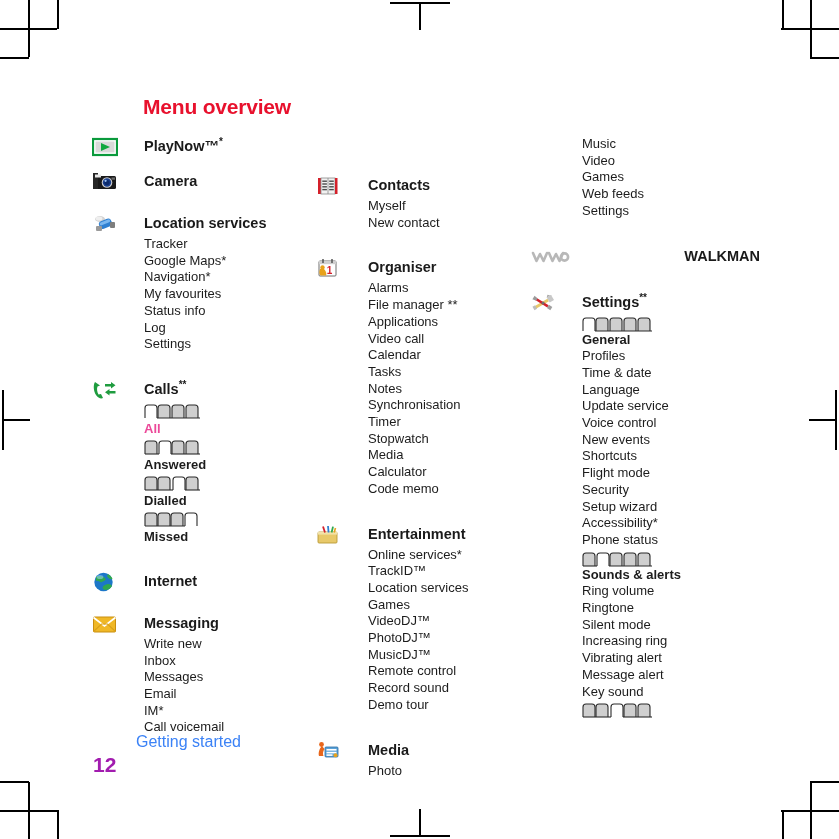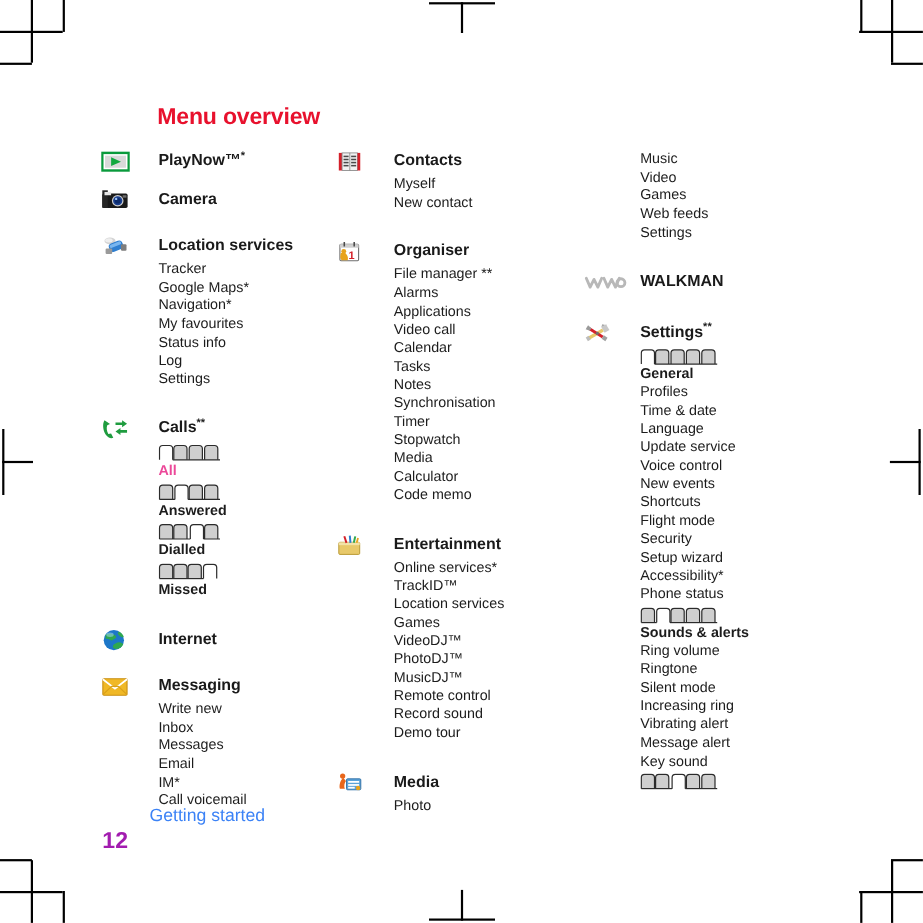--- a/index.html
+++ b/index.html
@@ -33,21 +33,21 @@
     top: 95px;
     font-size: 21px;
     font-weight: bold;
     color: #e8112d;
     letter-spacing: -0.2px;
   }
 
   
   .col { position: absolute; top: 136px; }
   #col1 { left: 92px;  width: 215px; }
-  #col2 { left: 306px; width: 230px; }
+  #col2 { left: 316px; width: 230px; margin-top: 39px; }
   #col3 { left: 530px; width: 230px; }
 
   .group { position: relative; margin-bottom: 0; }
 
   .group-head {
     position: relative;
     min-height: 22px;
     margin-bottom: 1px;
   }
 
@@ -364,22 +364,22 @@
             <line x1="7" y1="2" x2="7" y2="6" stroke="#4a4a4a" stroke-width="1.4"></line>
             <line x1="16" y1="2" x2="16" y2="6" stroke="#4a4a4a" stroke-width="1.4"></line>
             <text x="13.5" y="17" font-family="Liberation Sans, sans-serif" font-size="10" font-weight="bold" fill="#d4202a" text-anchor="middle">1</text>
             <path d="M4 12 C3 15 3 17 4.5 18.5 L10 18.5 C11 16.5 9.5 12.5 7 11.5 Z" fill="#e8a21b"></path>
             <circle cx="6.5" cy="10.5" r="2.2" fill="#e8a21b"></circle>
           </svg>
         </span>
         <span class="group-title"><span>Organiser</span><sup></sup></span>
       </div>
       <ul class="sub-list">
+        <li>Alarms</li>
         <li>File manager **</li>
-        <li>Alarms</li>
         <li>Applications</li>
         <li>Video call</li>
         <li>Calendar</li>
         <li>Tasks</li>
         <li>Notes</li>
         <li>Synchronisation</li>
         <li>Timer</li>
         <li>Stopwatch</li>
         <li>Media</li>
         <li>Calculator</li>
@@ -448,21 +448,21 @@
         <li>Video</li>
         <li>Games</li>
         <li>Web feeds</li>
         <li>Settings</li>
       </ul>
     </div>
 
     <div class="spacer-lg"></div>
 
     <div class="group">
-      <div class="group-head" style="min-height:26px;">
+      <div class="group-head" style="min-height:26px;text-align:right;">
         <span class="icon" style="width:40px;height:24px;">
           <svg width="40" height="24" viewBox="0 0 40 24">
             <g fill="none" stroke="#b8b8b8" stroke-width="2.6" stroke-linecap="round" stroke-linejoin="round">
               <path d="M3 7 L6.5 15 L10 8 L13.5 15 L17 7"></path>
               <path d="M19 7 L22.5 15 L26 8 L29.5 15 L33 7"></path>
               <circle cx="34.5" cy="11" r="3.6"></circle>
             </g>
           </svg>
         </span>
         <span class="group-title" style="padding-left:52px;"><span>WALKMAN</span><sup></sup></span>

